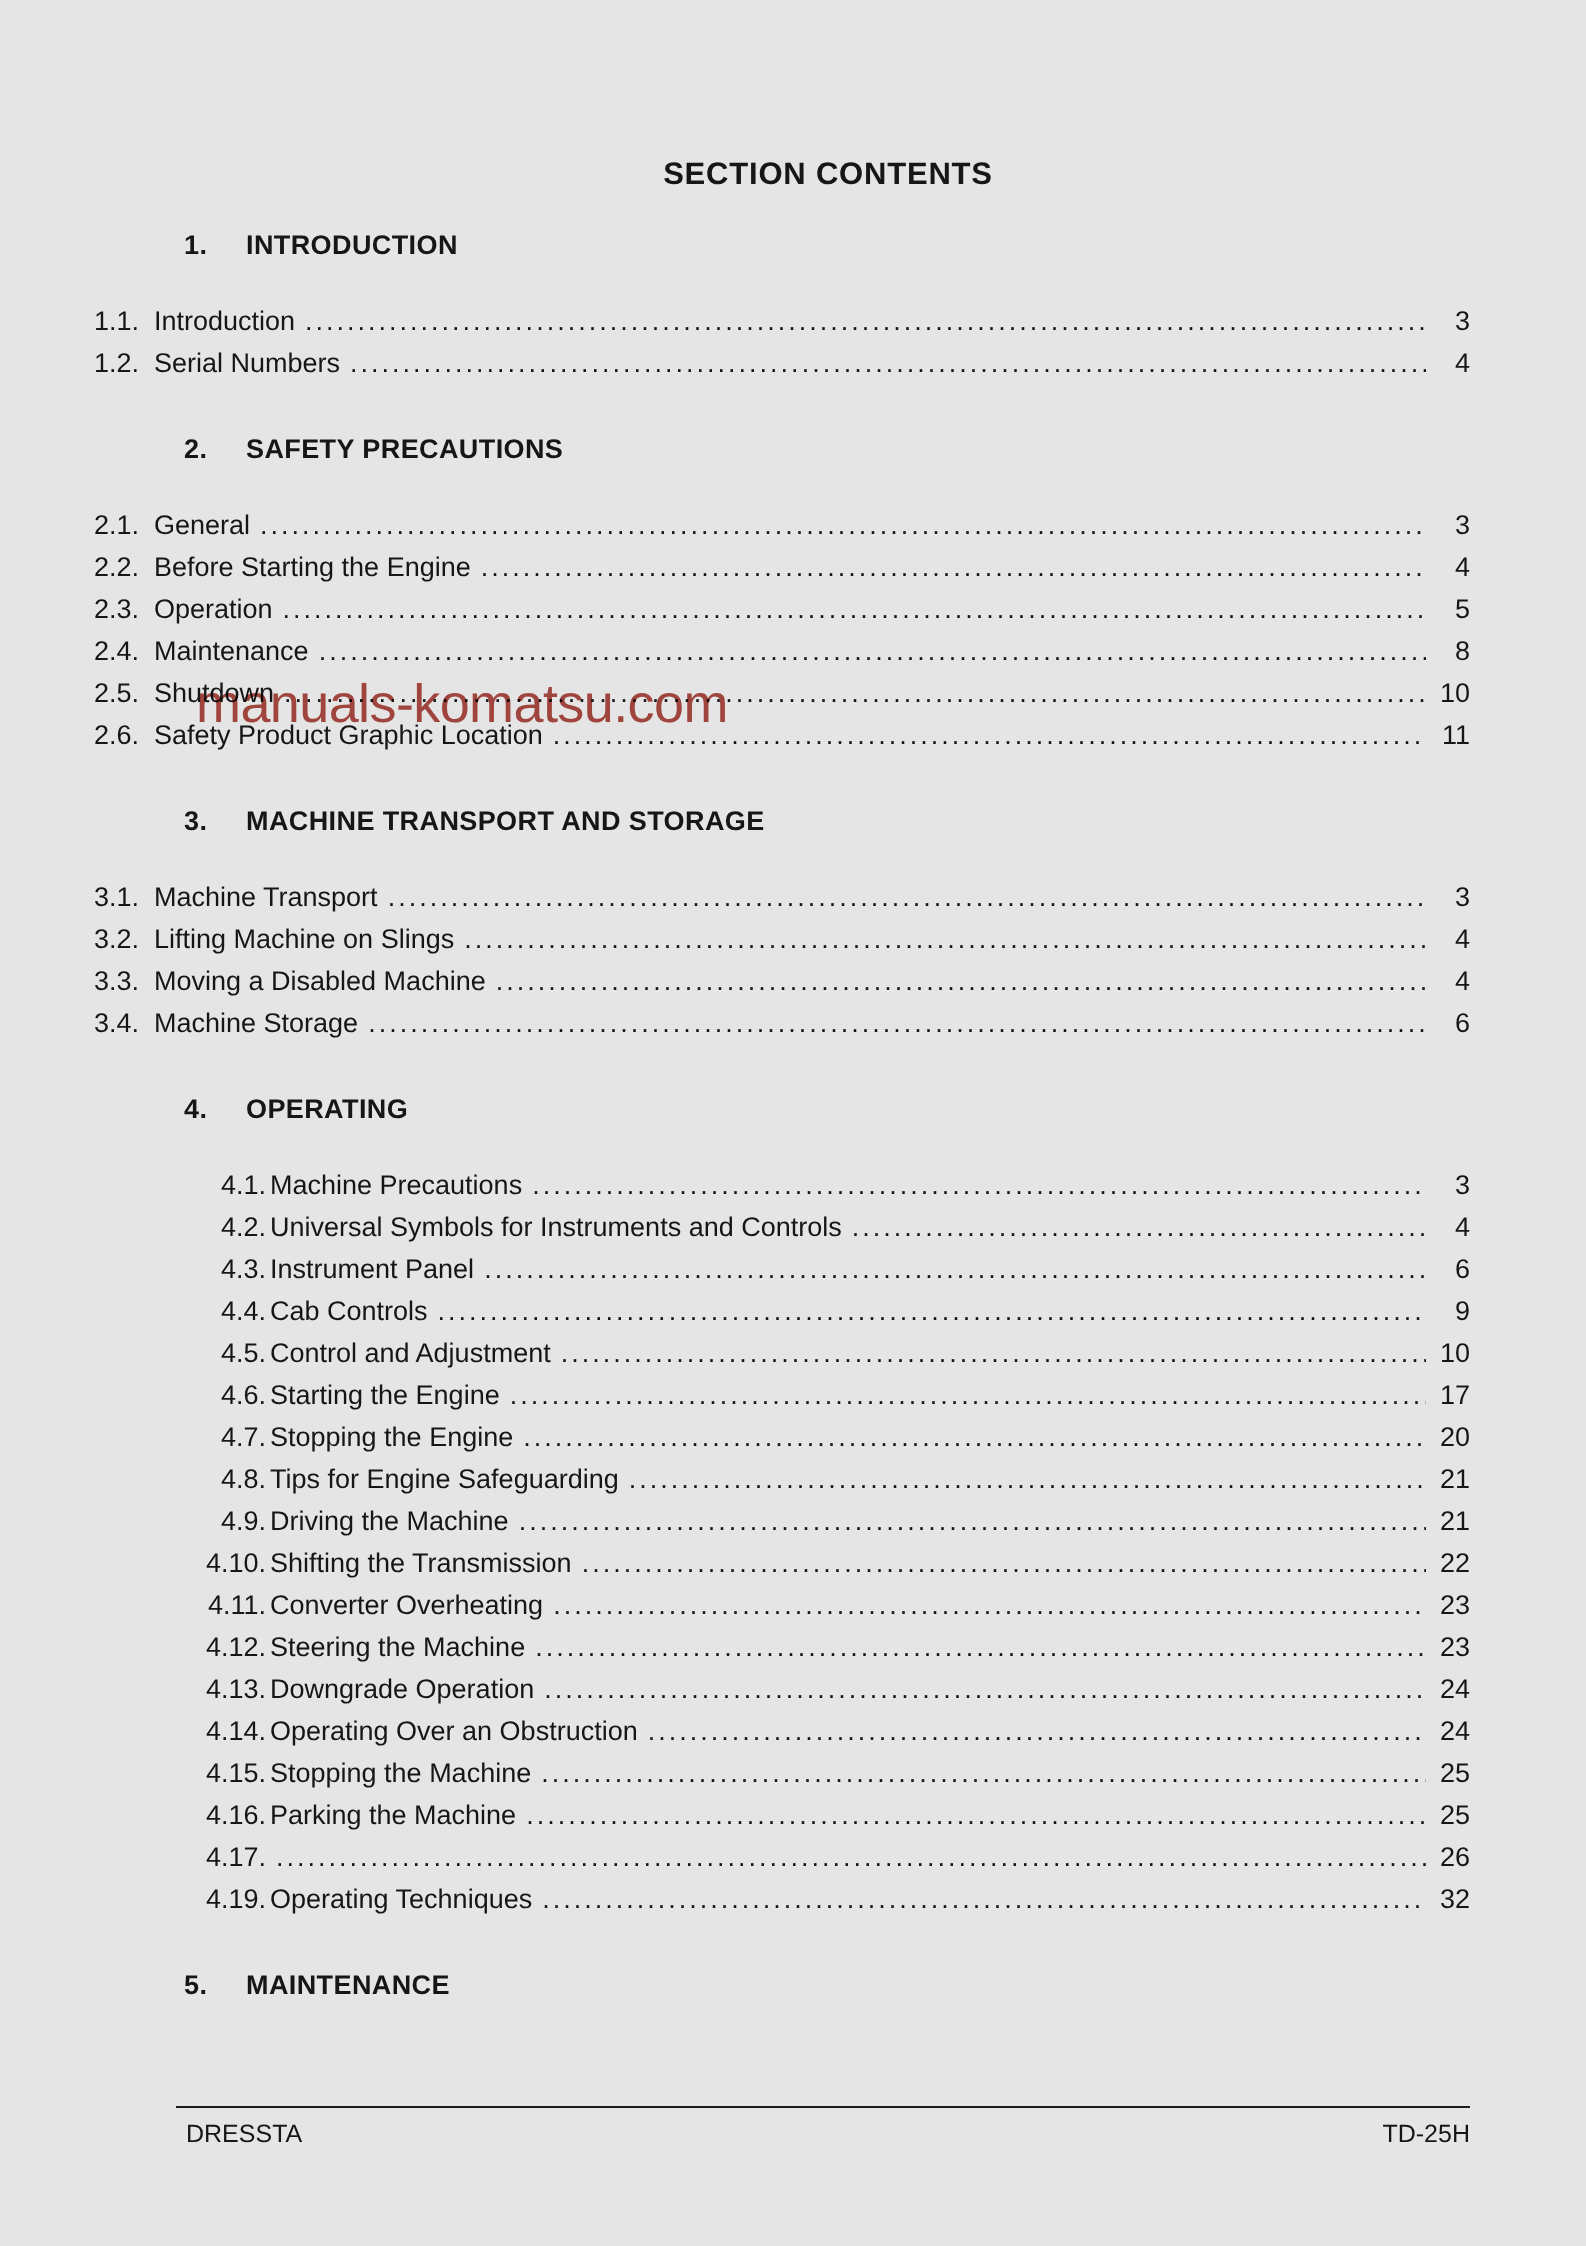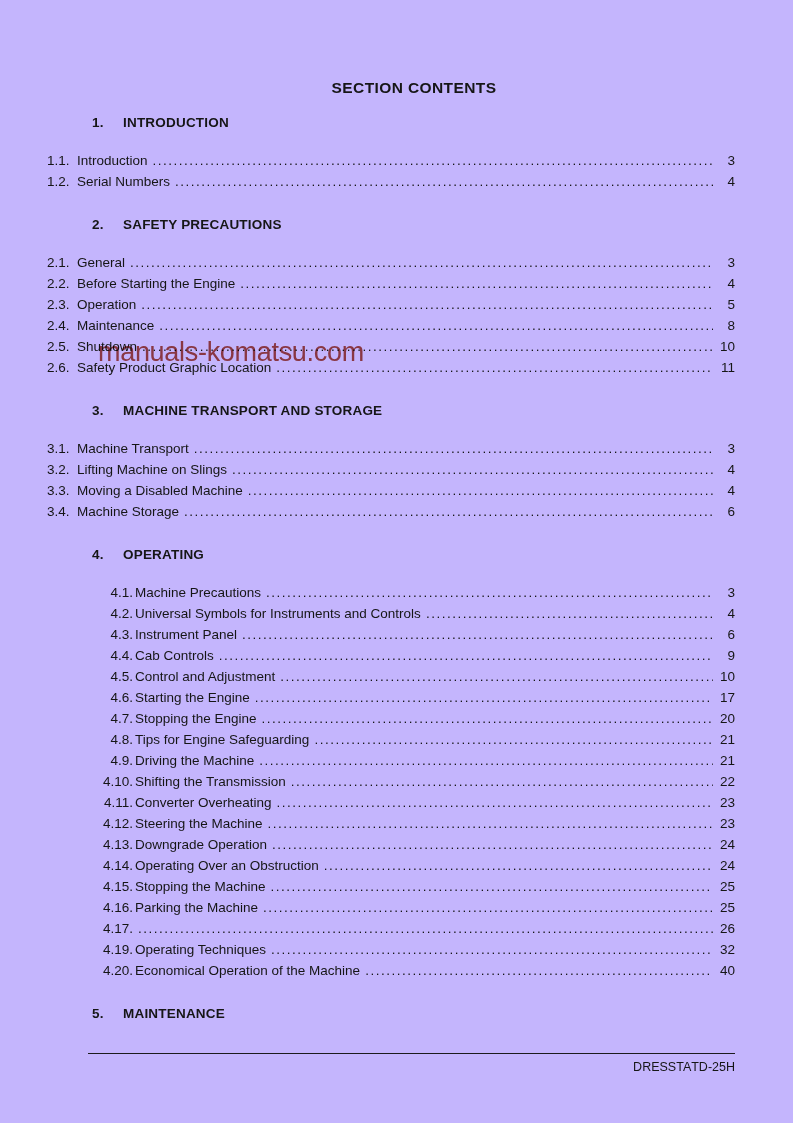--- a/index.html
+++ b/index.html
@@ -1,19 +1,19 @@
 <!DOCTYPE html>
 <html><head>
 <meta charset="utf-8">
 <style>
   html,body { margin:0; padding:0; background:#ffffff; }
   .page {
     position:relative;
     width:793px; height:1123px;
-    background:#c4b5fd;
+    background:#e5e5e5;
     font-family:"Liberation Sans", sans-serif;
     color:#161616;
     overflow:hidden;
   }
   .content { padding-top:77px; }
 
   .doc-title {
     text-align:center;
     font-size:15.5px;
     font-weight:bold;
@@ -78,21 +78,21 @@
   }
 
   .footer {
     position:absolute;
     left:88px; top:1053px;
     width:647px;
     border-top:1.5px solid #1c1c1c;
   }
   .footer-row {
     display:flex;
-    justify-content:flex-end;
+    justify-content:space-between;
     align-items:baseline;
     padding-top:6px;
     font-size:12.5px;
   }
   .footer-left { padding-left:5px; }
 </style>
 </head>
 <body>
 
 <div class="page">
@@ -287,26 +287,20 @@
           <span class="num">4.17.</span>
           <span class="dots"></span>
           <span class="pnum">26</span>
         </div>
         <div class="row s4">
           <span class="num">4.19.</span>
           <span class="ititle">Operating Techniques</span>
           <span class="dots"></span>
           <span class="pnum">32</span>
         </div>
-        <div class="row s4">
-          <span class="num">4.20.</span>
-          <span class="ititle">Economical Operation of the Machine</span>
-          <span class="dots"></span>
-          <span class="pnum">40</span>
-        </div>
         <div class="hrow">
           <span class="hnum">5.</span>
           <span class="htext">MAINTENANCE</span>
         </div>
       </div>
   </div>
 
   <div class="watermark" style="color: rgb(168, 52, 42);">manuals-komatsu.com</div>
 
   <div class="footer">

